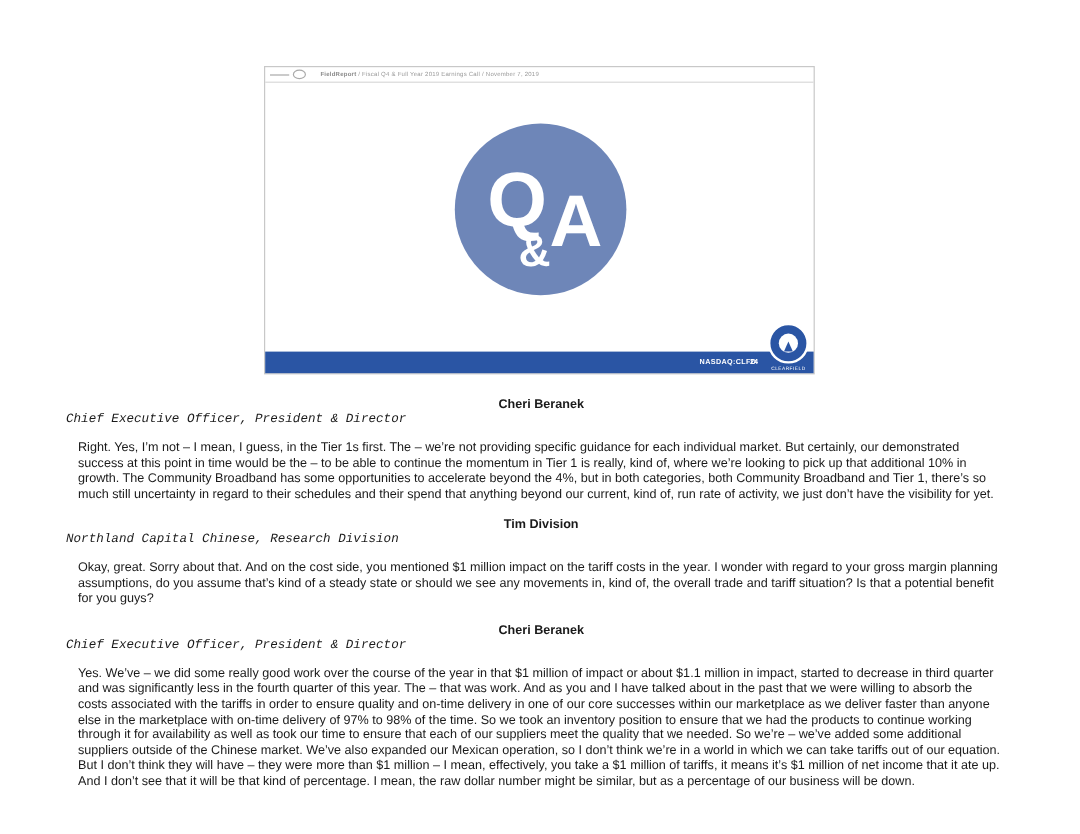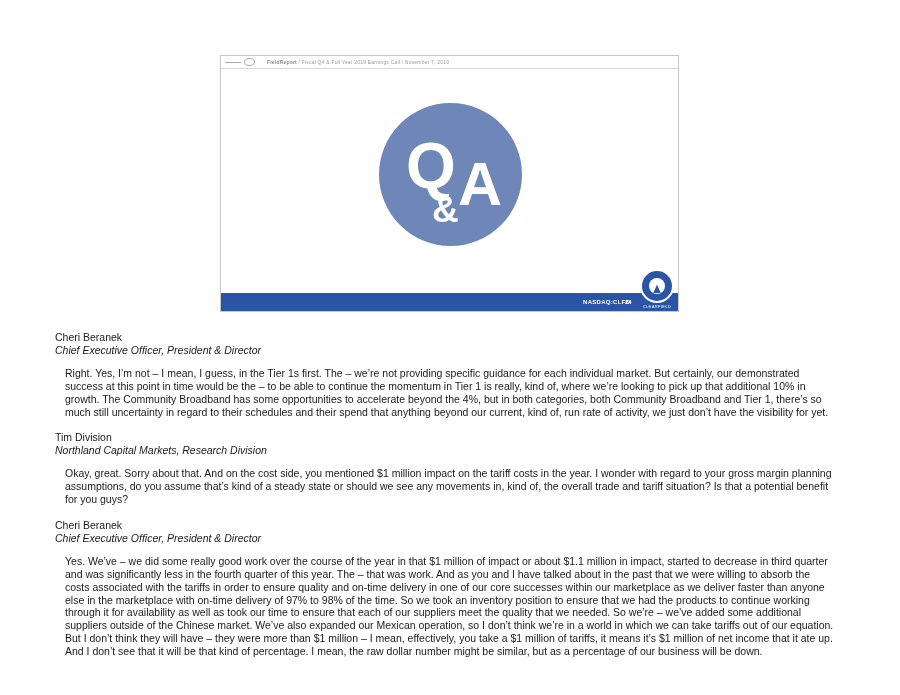--- a/index.html
+++ b/index.html
@@ -48,22 +48,22 @@
   .logo-text{
     position:absolute;left:405px;top:11px;width:62px;text-align:center;
     font-size:4px;color:#ffffff;letter-spacing:.4px;
   }
   
   #transcript{
     position:absolute;left:55px;top:331px;width:792px;
     font-size:10.5px;line-height:12.9px;color:#1a1a1a;
   }
   .section{margin:0 0 13px 0;}
-  .speaker{font-weight:normal;}
-  .role{font-style:italic;}
+  .speaker{font-weight:bold;text-align:center;}
+  .role{font-style:italic;font-family:Liberation Mono, monospace;}
   .para{margin:10px;}
 </style>
 </head>
 <body>
 
 <div id="page">
 
   <div id="slide">
 
     <div class="slide-header">
@@ -94,21 +94,21 @@
   <div id="transcript">
 
     <div class="section">
       <div class="speaker">Cheri Beranek</div>
       <div class="role">Chief Executive Officer, President &amp; Director</div>
       <p class="para">Right. Yes, I’m not – I mean, I guess, in the Tier 1s first. The – we’re not providing specific guidance for each individual market. But certainly, our demonstrated success at this point in time would be the – to be able to continue the momentum in Tier 1 is really, kind of, where we’re looking to pick up that additional 10% in growth. The Community Broadband has some opportunities to accelerate beyond the 4%, but in both categories, both Community Broadband and Tier 1, there’s so much still uncertainty in regard to their schedules and their spend that anything beyond our current, kind of, run rate of activity, we just don’t have the visibility for yet.</p>
     </div>
 
     <div class="section">
       <div class="speaker">Tim Division</div>
-      <div class="role">Northland Capital Markets, Research Division</div>
+      <div class="role">Northland Capital Chinese, Research Division</div>
       <p class="para">Okay, great. Sorry about that. And on the cost side, you mentioned $1 million impact on the tariff costs in the year. I wonder with regard to your gross margin planning assumptions, do you assume that’s kind of a steady state or should we see any movements in, kind of, the overall trade and tariff situation? Is that a potential benefit for you guys?</p>
     </div>
 
     <div class="section">
       <div class="speaker">Cheri Beranek</div>
       <div class="role">Chief Executive Officer, President &amp; Director</div>
       <p class="para">Yes. We’ve – we did some really good work over the course of the year in that $1 million of impact or about $1.1 million in impact, started to decrease in third quarter and was significantly less in the fourth quarter of this year. The – that was work. And as you and I have talked about in the past that we were willing to absorb the costs associated with the tariffs in order to ensure quality and on-time delivery in one of our core successes within our marketplace as we deliver faster than anyone else in the marketplace with on-time delivery of 97% to 98% of the time. So we took an inventory position to ensure that we had the products to continue working through it for availability as well as took our time to ensure that each of our suppliers meet the quality that we needed. So we’re – we’ve added some additional suppliers outside of the Chinese market. We’ve also expanded our Mexican operation, so I don’t think we’re in a world in which we can take tariffs out of our equation. But I don’t think they will have – they were more than $1 million – I mean, effectively, you take a $1 million of tariffs, it means it’s $1 million of net income that it ate up. And I don’t see that it will be that kind of percentage. I mean, the raw dollar number might be similar, but as a percentage of our business will be down.</p>
     </div>
 
   </div>

